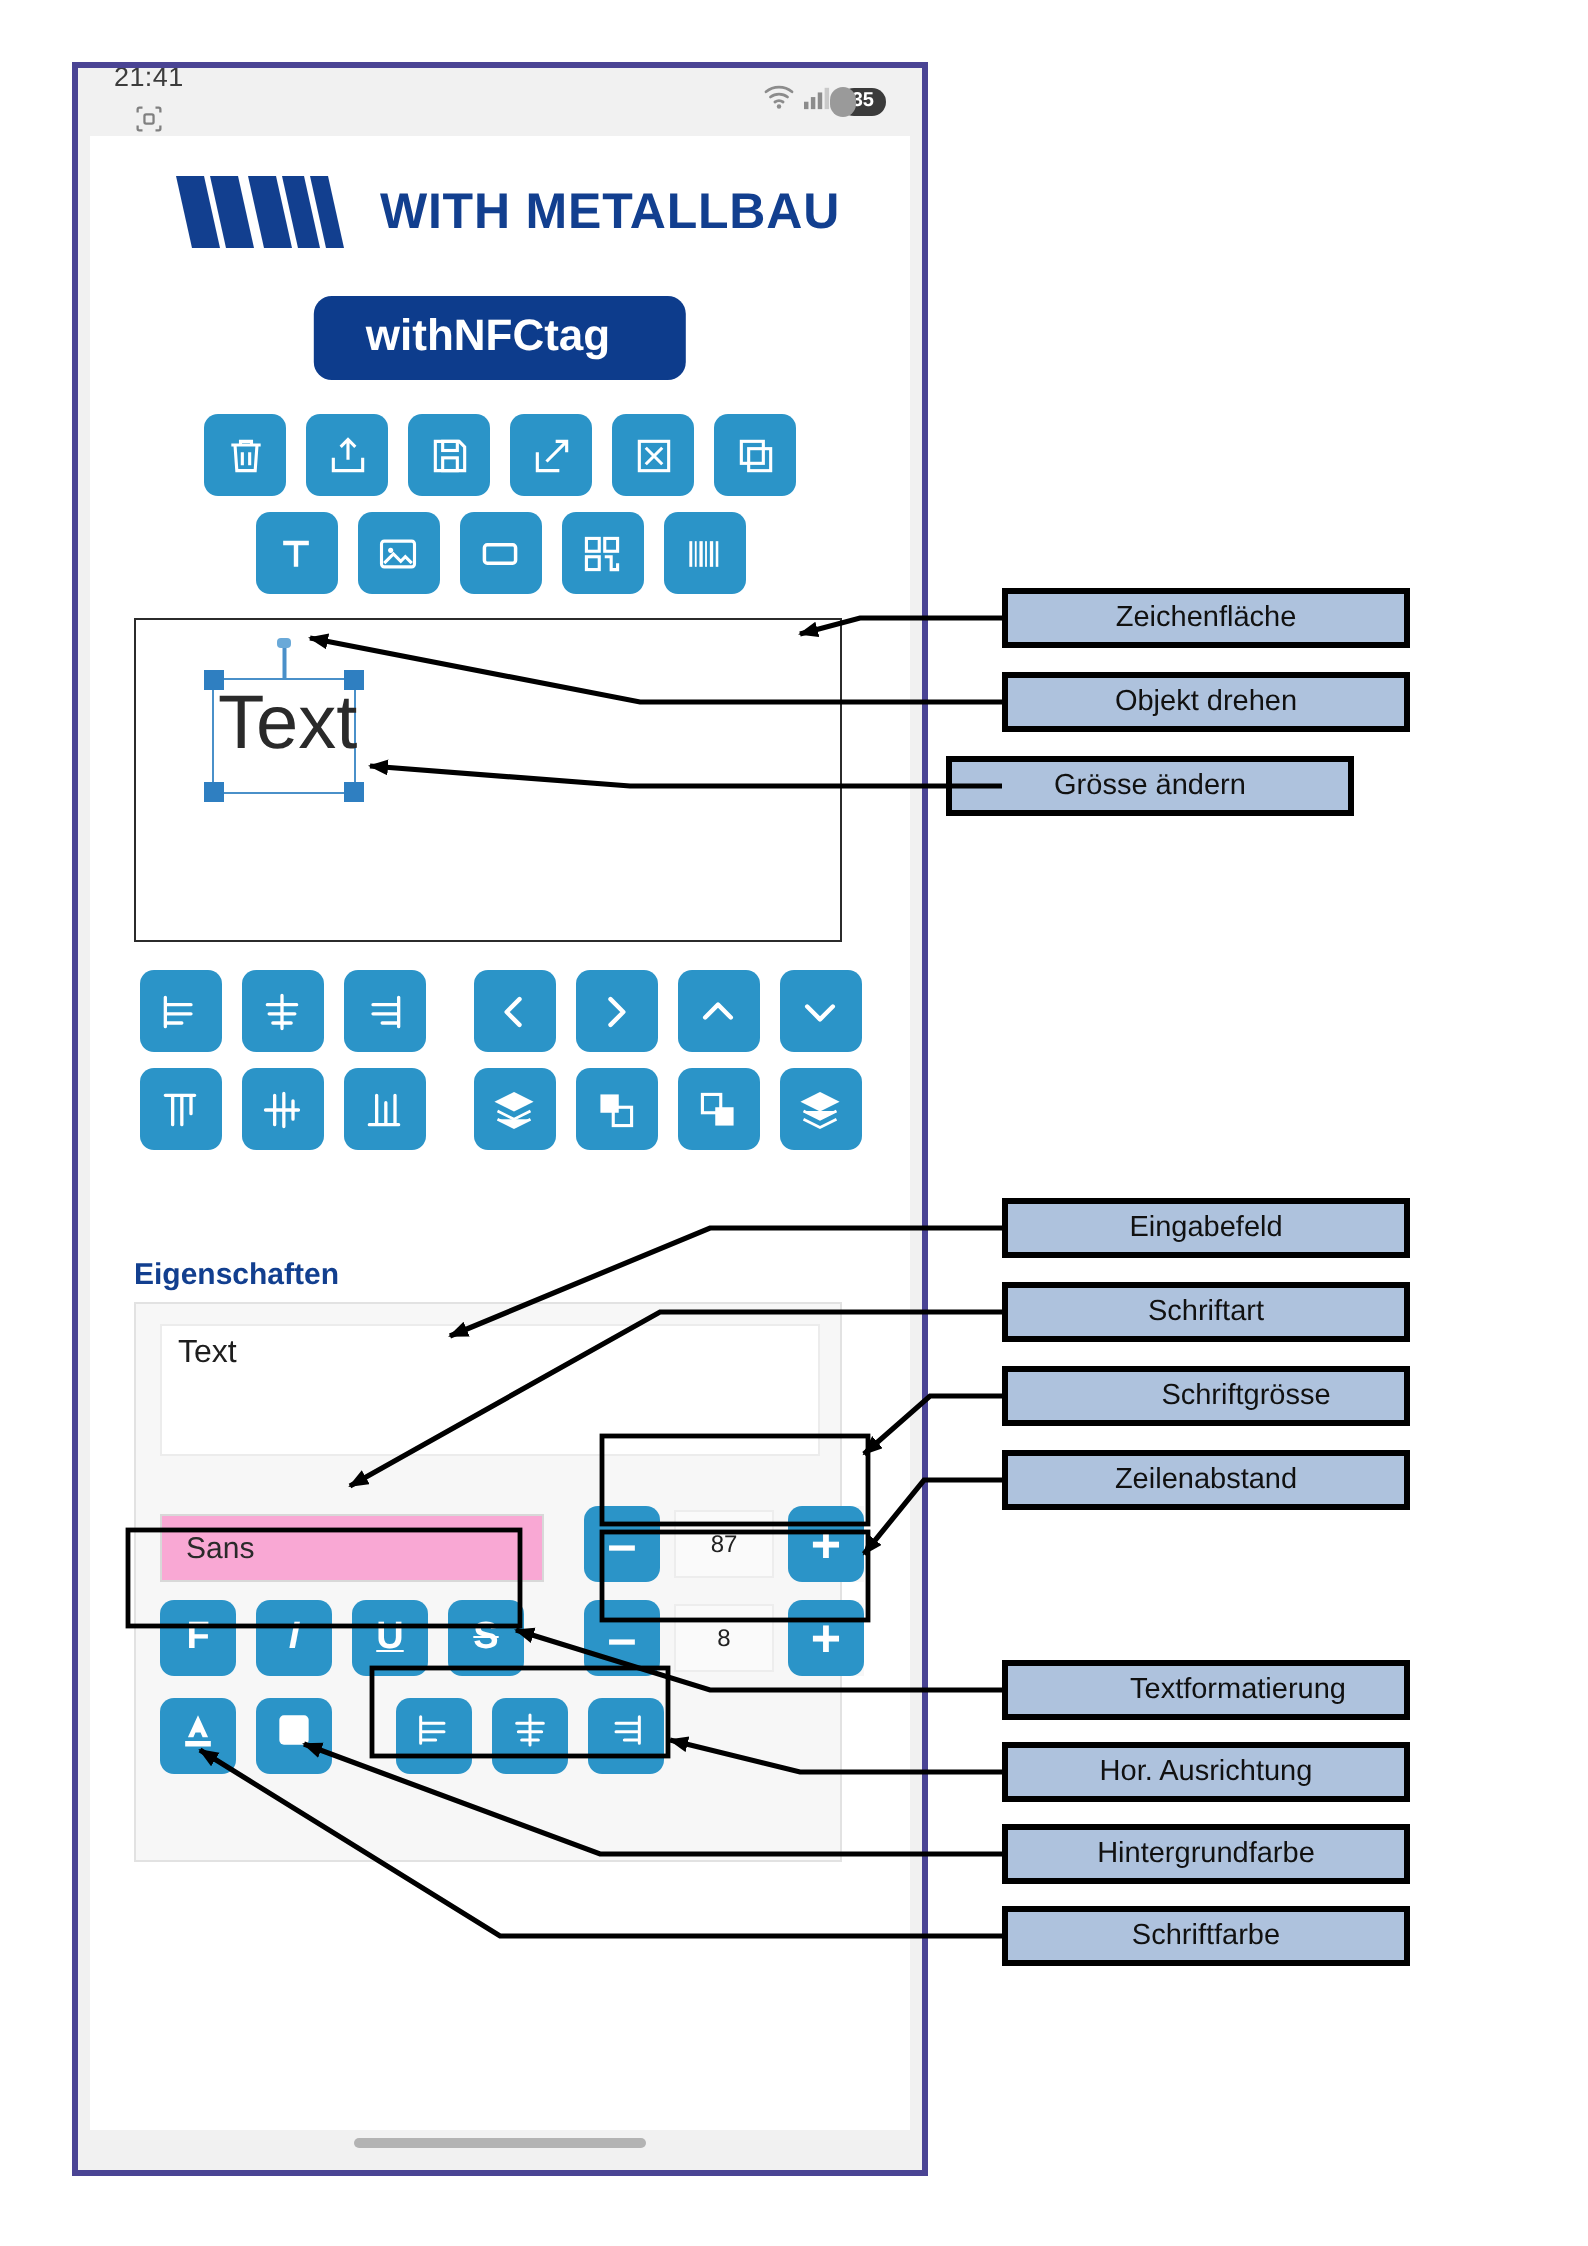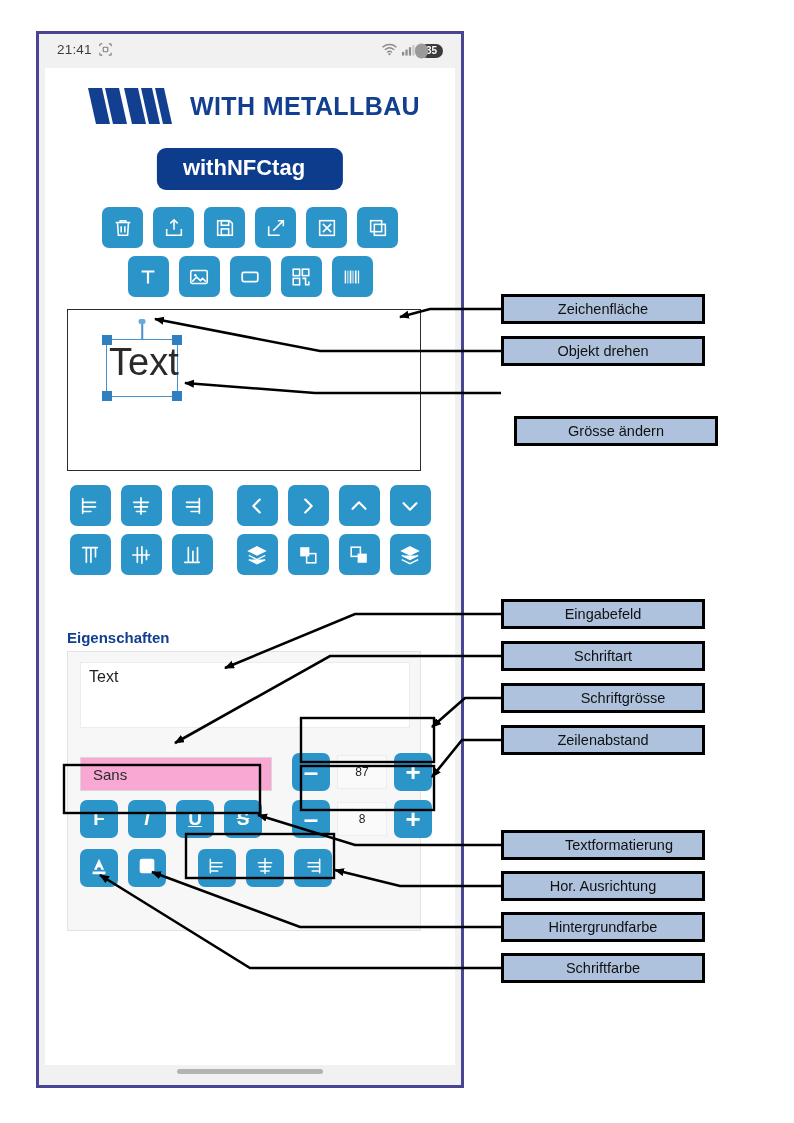--- a/index.html
+++ b/index.html
@@ -18,21 +18,21 @@
     background:#f1f1f1;overflow:hidden;
   }
 
   
   #statusbar{
     position:absolute;left:0;top:0;width:100%;height:34px;
     display:flex;align-items:center;justify-content:space-between;
     padding:0 18px;box-sizing:border-box;
   }
   #clock{font-size:13.5px;color:#3c3c3c;letter-spacing:.2px;}
-  .sb-left{display:flex;align-items:flex-start;gap:7px;}
+  .sb-left{display:flex;align-items:center;gap:7px;flex-direction:column;}
   .sb-right{display:flex;align-items:center;gap:5px;}
   .sb-ico{opacity:.72;display:block;}
   .batt{
     background:#3b3b3b;color:#fff;font-size:10px;font-weight:bold;
     border-radius:8px;padding:1px 6px 1.5px 6px;line-height:1.2;
   }
   .batt-wrap{position:relative;display:flex;align-items:center;}
   .batt-shell{
     position:absolute;left:-5px;top:50%;transform:translateY(-50%);
     width:13px;height:15px;background:#9a9a9a;border-radius:7px;
@@ -541,21 +541,21 @@
         </div>
       </div>
     </div>
 
     <div id="nav-pill"></div>
   </div>
 </div>
 
 <div class="callout" style="left:501px;top:294px;">Zeichenfläche</div>
 <div class="callout" style="left:501px;top:336px;">Objekt drehen</div>
-<div class="callout" style="left:514px;top:378px;margin-top:38px;">Grösse ändern</div>
+<div class="callout" style="left:473px;top:378px;">Grösse ändern</div>
 
 <div class="callout" style="left:501px;top:599px;">Eingabefeld</div>
 <div class="callout" style="left:501px;top:641px;">Schriftart</div>
 <div class="callout" style="left:501px;top:683px;padding-left:40px;">Schriftgrösse</div>
 <div class="callout" style="left:501px;top:725px;">Zeilenabstand</div>
 
 <div class="callout" style="left:501px;top:830px;padding-left:32px;">Textformatierung</div>
 <div class="callout" style="left:501px;top:871px;">Hor. Ausrichtung</div>
 <div class="callout" style="left:501px;top:912px;">Hintergrundfarbe</div>
 <div class="callout" style="left:501px;top:953px;">Schriftfarbe</div>

